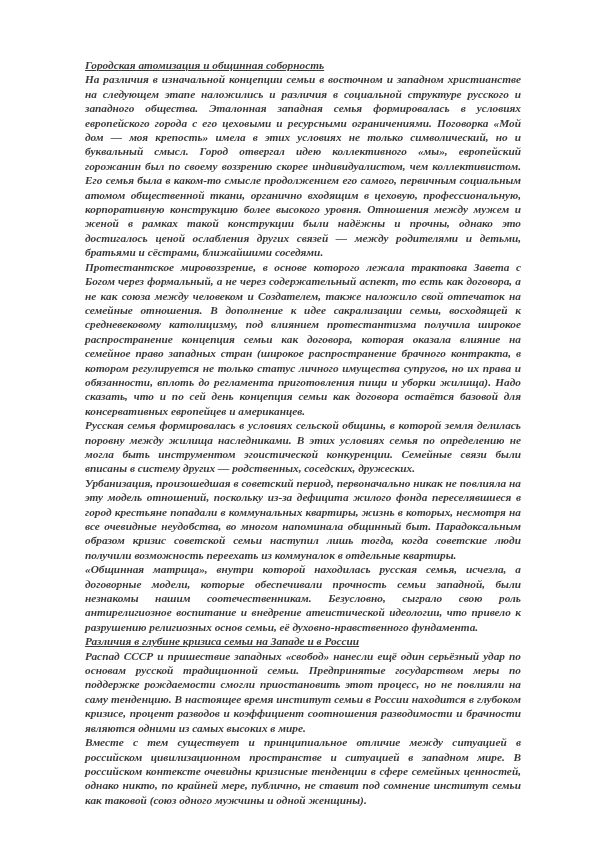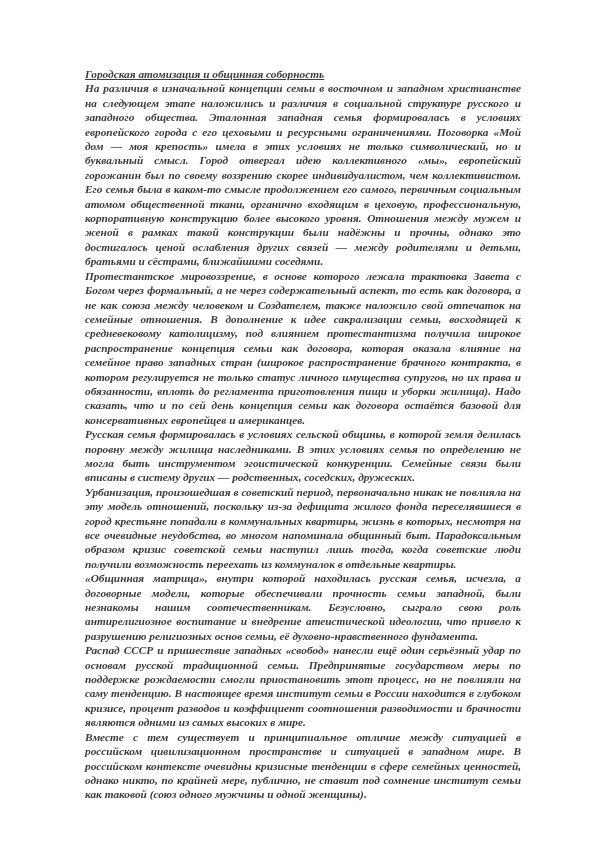--- a/index.html
+++ b/index.html
@@ -10,21 +10,21 @@
   .page {
     position: relative;
     width: 600px;
     height: 850px;
     background: #ffffff;
     overflow: hidden;
   }
   .content {
     position: absolute;
     left: 85px;
-    top: 67px;
+    top: 58px;
     width: 436px;
     font-family: "Liberation Serif", "DejaVu Serif", serif;
     font-style: italic;
     font-weight: bold;
     font-size: 11.3px;
     line-height: 14.4px;
     color: #3b3b3b;
     text-align: justify;
     hyphens: none;
   }
@@ -54,19 +54,20 @@
     <p>На различия в изначальной концепции семьи в восточном и западном христианстве на следующем этапе наложились и различия в социальной структуре русского и западного общества. Эталонная западная семья формировалась в условиях европейского города с его цеховыми и ресурсными ограничениями. Поговорка «Мой дом — моя крепость» имела в этих условиях не только символический, но и буквальный смысл. Город отвергал идею коллективного «мы», европейский горожанин был по своему воззрению скорее индивидуалистом, чем коллективистом. Его семья была в каком-то смысле продолжением его самого, первичным социальным атомом общественной ткани, органично входящим в цеховую, профессиональную, корпоративную конструкцию более высокого уровня. Отношения между мужем и женой в рамках такой конструкции были надёжны и прочны, однако это достигалось ценой ослабления других связей — между родителями и детьми, братьями и сёстрами, ближайшими соседями.</p>
 
     <p>Протестантское мировоззрение, в основе которого лежала трактовка Завета с Богом через формальный, а не через содержательный аспект, то есть как договора, а не как союза между человеком и Создателем, также наложило свой отпечаток на семейные отношения. В дополнение к идее сакрализации семьи, восходящей к средневековому католицизму, под влиянием протестантизма получила широкое распространение концепция семьи как договора, которая оказала влияние на семейное право западных стран (широкое распространение брачного контракта, в котором регулируется не только статус личного имущества супругов, но их права и обязанности, вплоть до регламента приготовления пищи и уборки жилища). Надо сказать, что и по сей день концепция семьи как договора остаётся базовой для консервативных европейцев и американцев.</p>
 
     <p>Русская семья формировалась в условиях сельской общины, в которой земля делилась поровну между жилища наследниками. В этих условиях семья по определению не могла быть инструментом эгоистической конкуренции. Семейные связи были вписаны в систему других — родственных, соседских, дружеских.</p>
 
     <p>Урбанизация, произошедшая в советский период, первоначально никак не повлияла на эту модель отношений, поскольку из-за дефицита жилого фонда переселявшиеся в город крестьяне попадали в коммунальных квартиры, жизнь в которых, несмотря на все очевидные неудобства, во многом напоминала общинный быт. Парадоксальным образом кризис советской семьи наступил лишь тогда, когда советские люди получили возможность переехать из коммуналок в отдельные квартиры.</p>
 
     <p>«Общинная матрица», внутри которой находилась русская семья, исчезла, а договорные модели, которые обеспечивали прочность семьи западной, были незнакомы нашим соотечественникам. Безусловно, сыграло свою роль антирелигиозное воспитание и внедрение атеистической идеологии, что привело к разрушению религиозных основ семьи, её духовно-нравственного фундамента.</p>
 
+    <h2>Различия в глубине кризиса семьи на Западе и в России</h2>
 
     <p>Распад СССР и пришествие западных «свобод» нанесли ещё один серьёзный удар по основам русской традиционной семьи. Предпринятые государством меры по поддержке рождаемости смогли приостановить этот процесс, но не повлияли на саму тенденцию. В настоящее время институт семьи в России находится в глубоком кризисе, процент разводов и коэффициент соотношения разводимости и брачности являются одними из самых высоких в мире.</p>
 
     <p>Вместе с тем существует и принципиальное отличие между ситуацией в российском цивилизационном пространстве и ситуацией в западном мире. В российском контексте очевидны кризисные тенденции в сфере семейных ценностей, однако никто, по крайней мере, публично, не ставит под сомнение институт семьи как таковой (союз одного мужчины и одной женщины).</p>
 
   </div>
 </div>
 
 </body></html>

